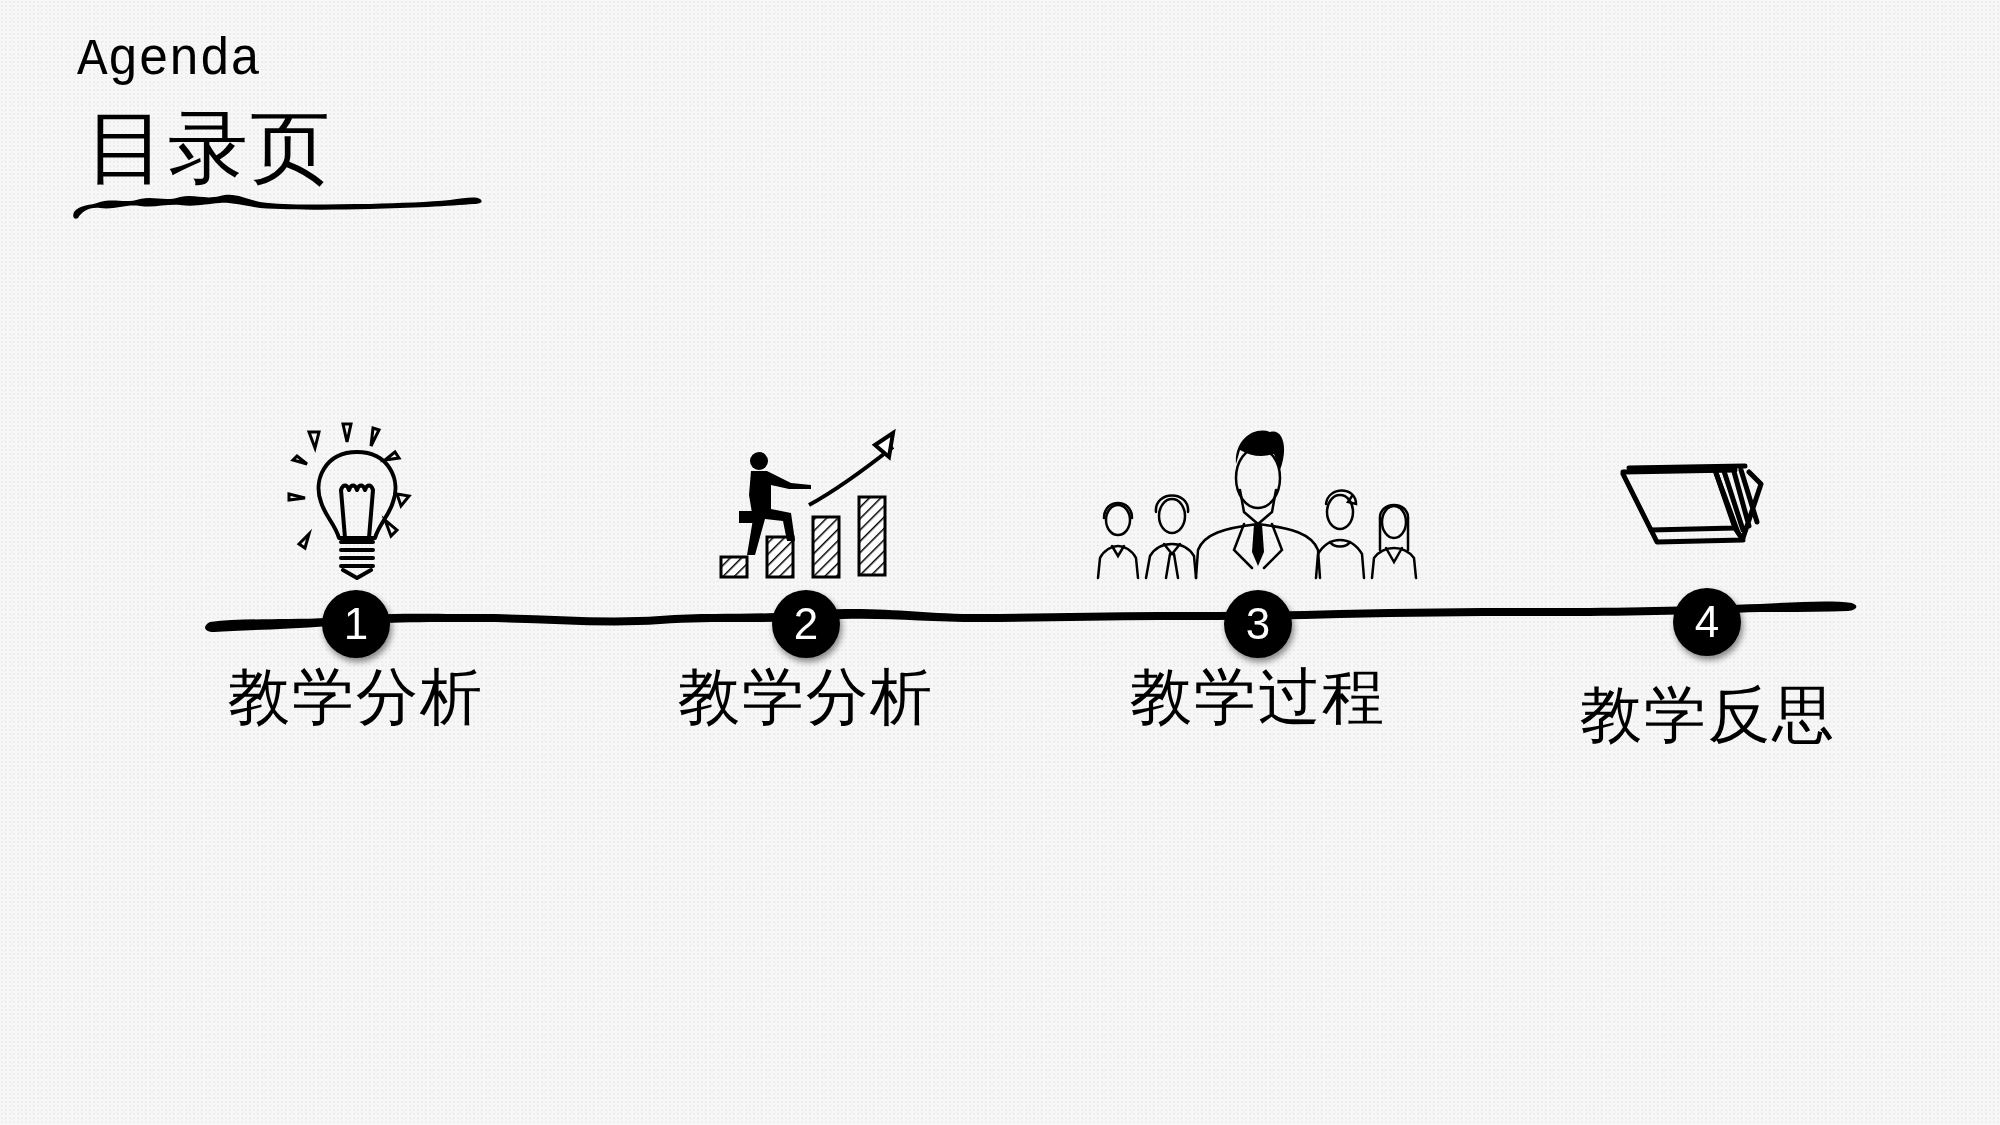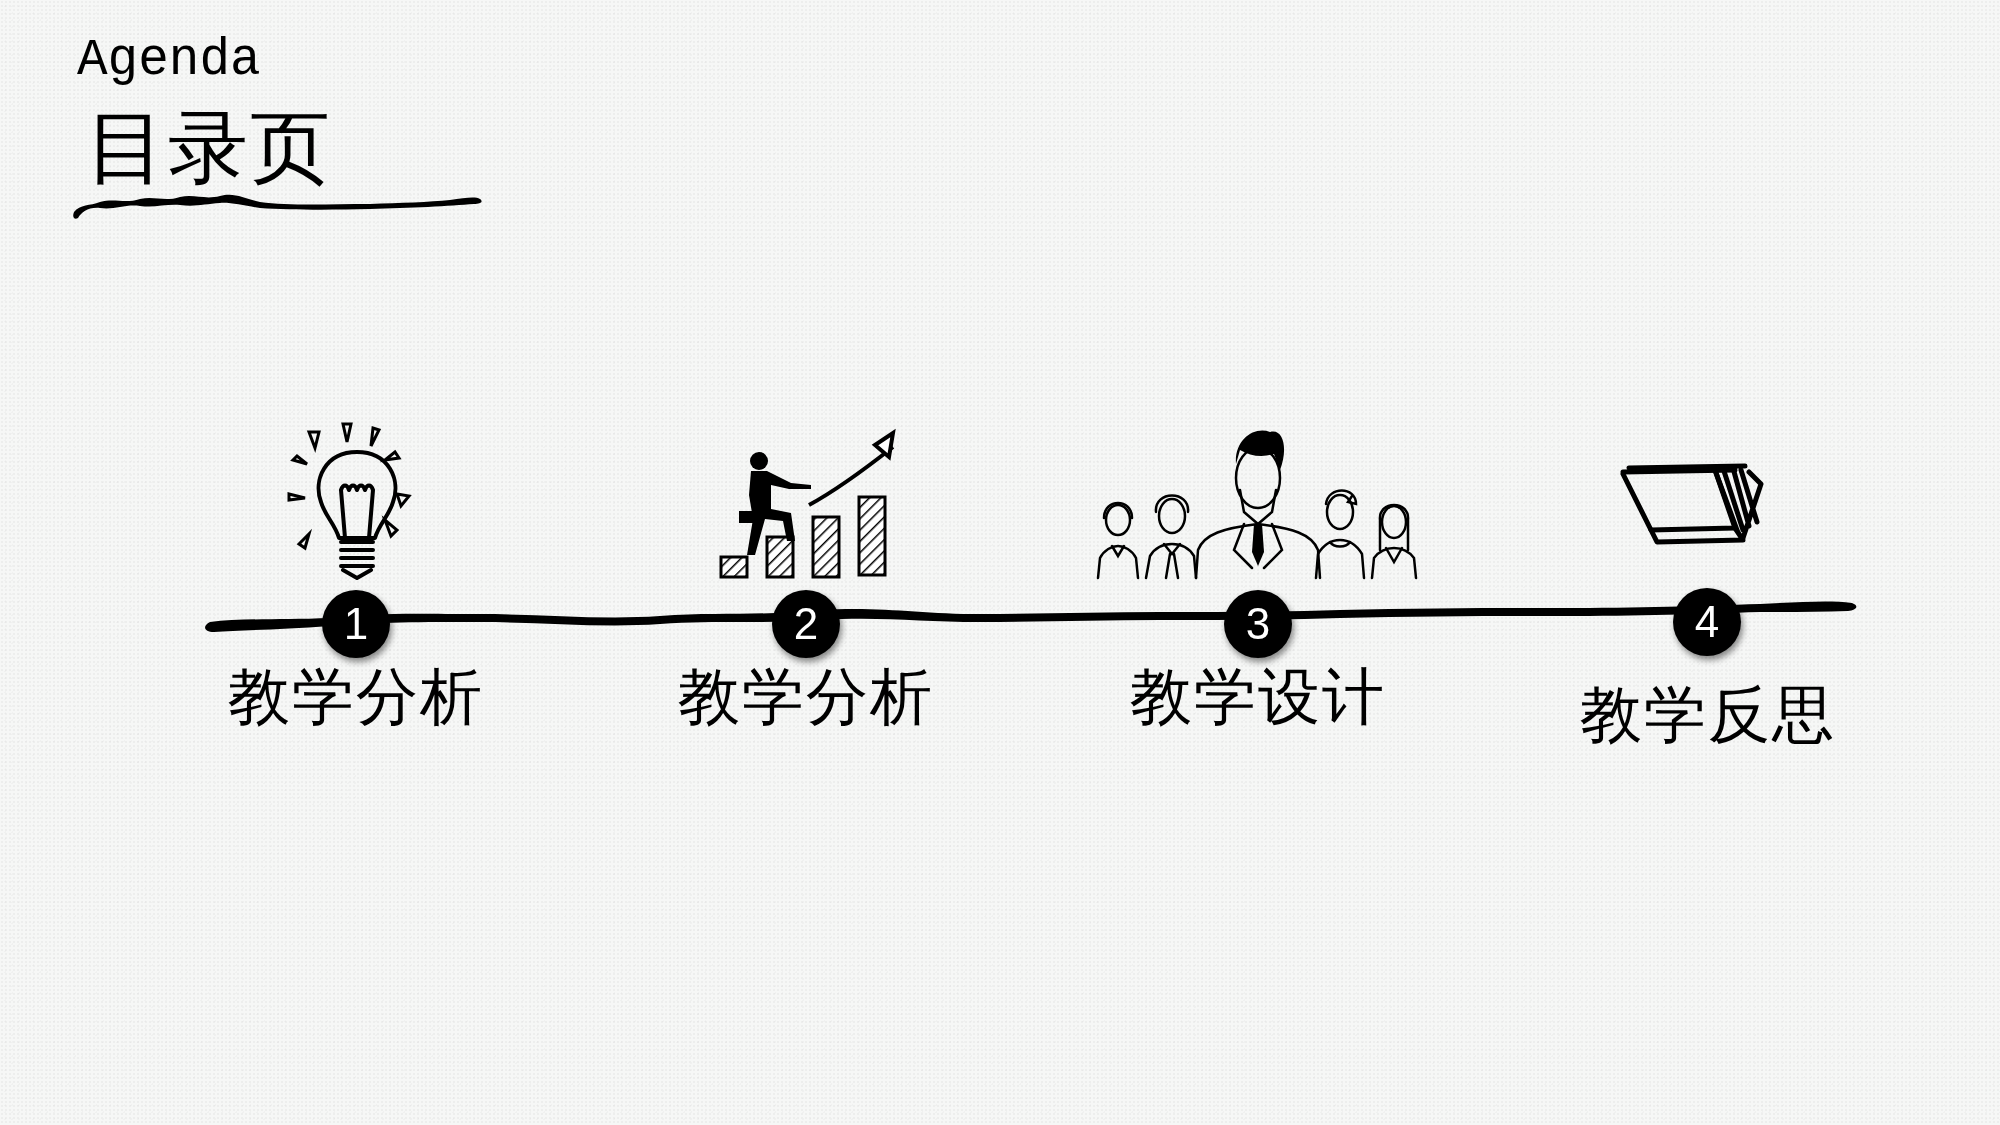--- a/index.html
+++ b/index.html
@@ -133,21 +133,21 @@
 
       <ellipse cx="300" cy="102" rx="12" ry="16"></ellipse>
         <path d="M286 100 C284 80,316 80,314 100 L314 130 M286 100 L286 130"></path>
       <path d="M278 158 L280 138 C286 130,294 128,300 128 C306 128,314 130,320 138 L322 158"></path>
         <path d="M292 128 L300 142 L308 128"></path>
     </g>
     <path d="M142 44 C140 20,160 6,176 12 C190 8,194 30,186 50 L180 34 C168 38,156 36,146 30 Z" fill="#000"></path>
     <path d="M160 104 L168 104 L170 132 L164 146 L158 132 Z" fill="#000"></path>
   </svg>
   <div class="num" style="left:1224px;top:590px;">3</div>
-  <div class="label" style="left:1058px;top:660px;">教学设计</div>
+  <div class="label" style="left:1058px;top:660px;">教学过程</div>
 </div>
 
 <div class="item">
   <svg class="icon-wrap" style="left:1615px;top:460px;" width="180" height="100" viewBox="0 0 180 100">
     <g fill="none" stroke="#000" stroke-width="5" stroke-linecap="round" stroke-linejoin="round">
       <path d="M8 12 L120 10"></path>
       <path d="M14 8 L130 6"></path>
       <path d="M8 14 L36 70 L120 68 L100 10"></path>
       <path d="M36 70 L42 82 L128 80 L120 68"></path>
       <path d="M100 10 L122 70 M108 8 L128 70 M118 8 L134 66 M126 10 L142 62 M134 12 L146 24 L128 78"></path>

